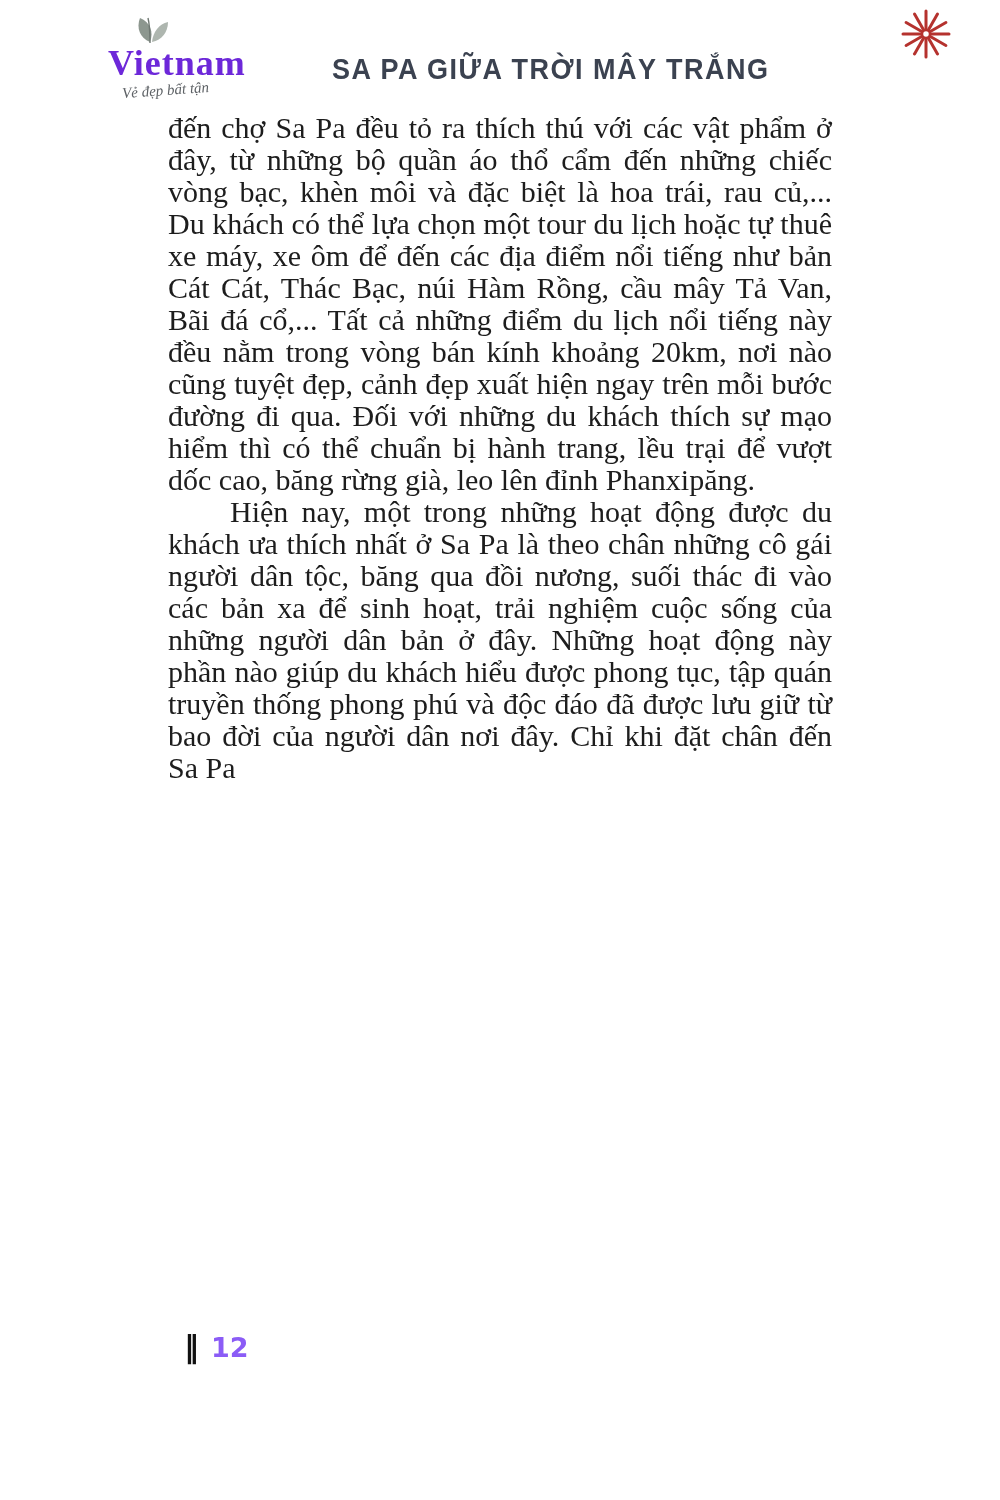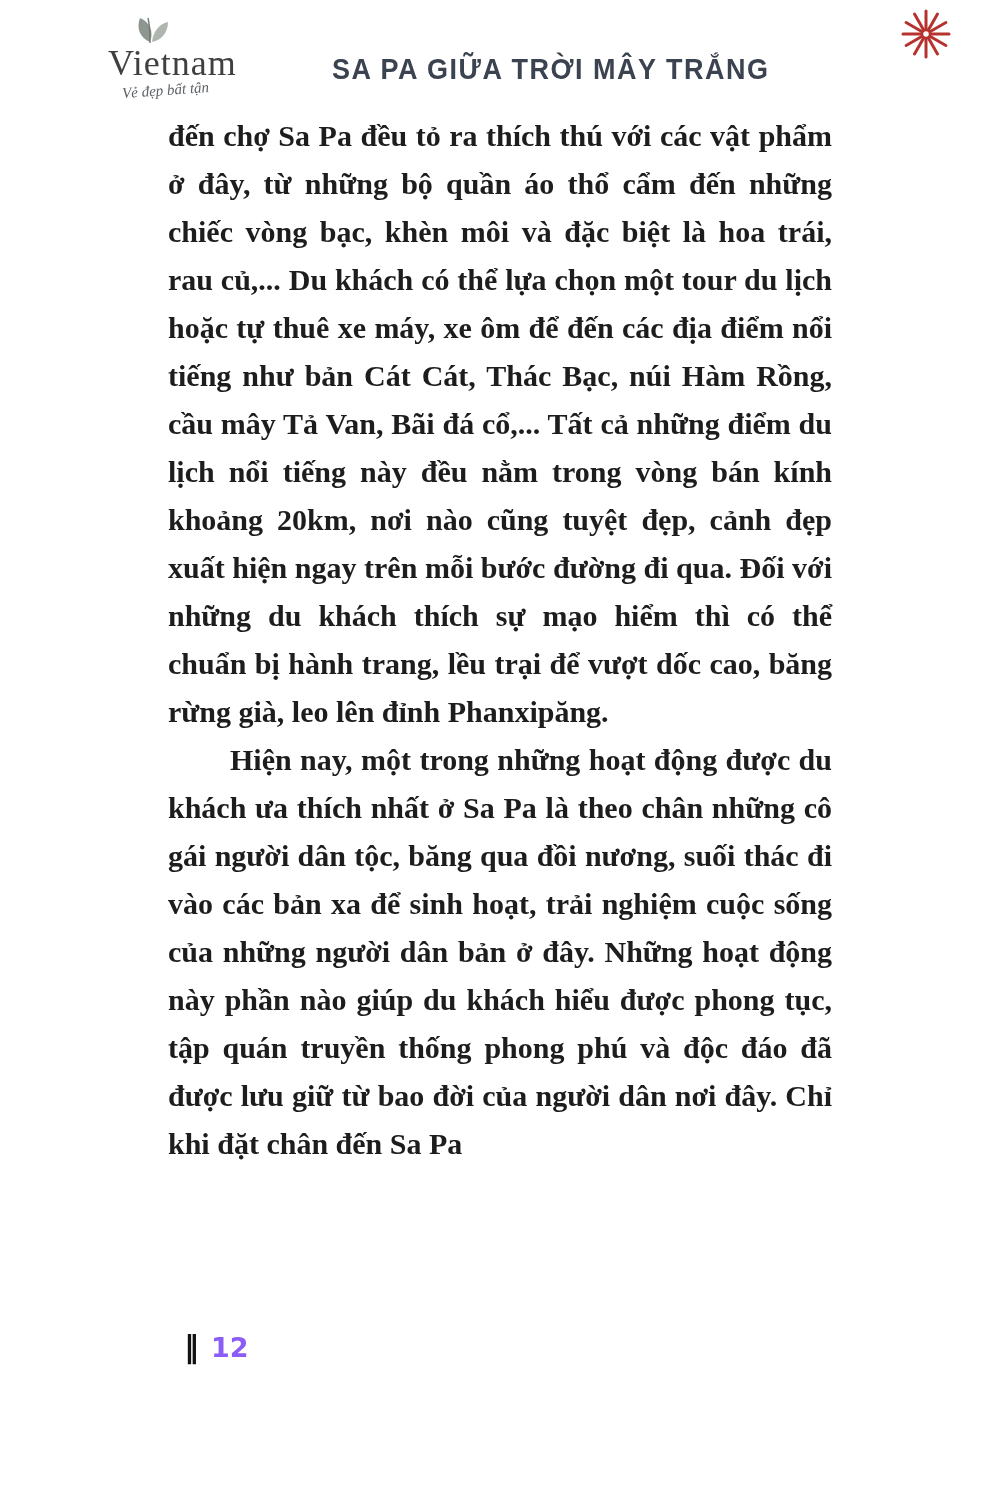--- a/index.html
+++ b/index.html
@@ -26,22 +26,22 @@
     position: absolute;
     left: 18px;
     top: -2px;
   }
   .brand {
     position: absolute;
     left: 0;
     top: 28px;
     font-family: "Liberation Serif", serif;
     font-size: 36px;
-    font-weight: 400;
-    color: #404040;
+    font-weight: 700;
+    color: #6d28d9;
     letter-spacing: 1px;
   }
   .tagline {
     position: absolute;
     left: 14px;
     top: 68px;
     font-family: "Liberation Serif", serif;
     font-style: italic;
     font-size: 15px;
     color: #5d6165;
@@ -73,24 +73,23 @@
   
   .page-body {
     position: absolute;
     left: 168px;
     top: 112px;
     width: 664px;
   }
   .page-body p {
     margin: 0;
     font-size: 30px;
-    line-height: 48px;
+    line-height: 32px;
     text-align: justify;
     color: #1d1d1d;
-    font-weight: bold;
   }
   .page-body p.indent { text-indent: 62px; }
 
   
   .page-footer {
     position: absolute;
     left: 184px;
     top: 1332px;
     display: flex;
     align-items: center;

